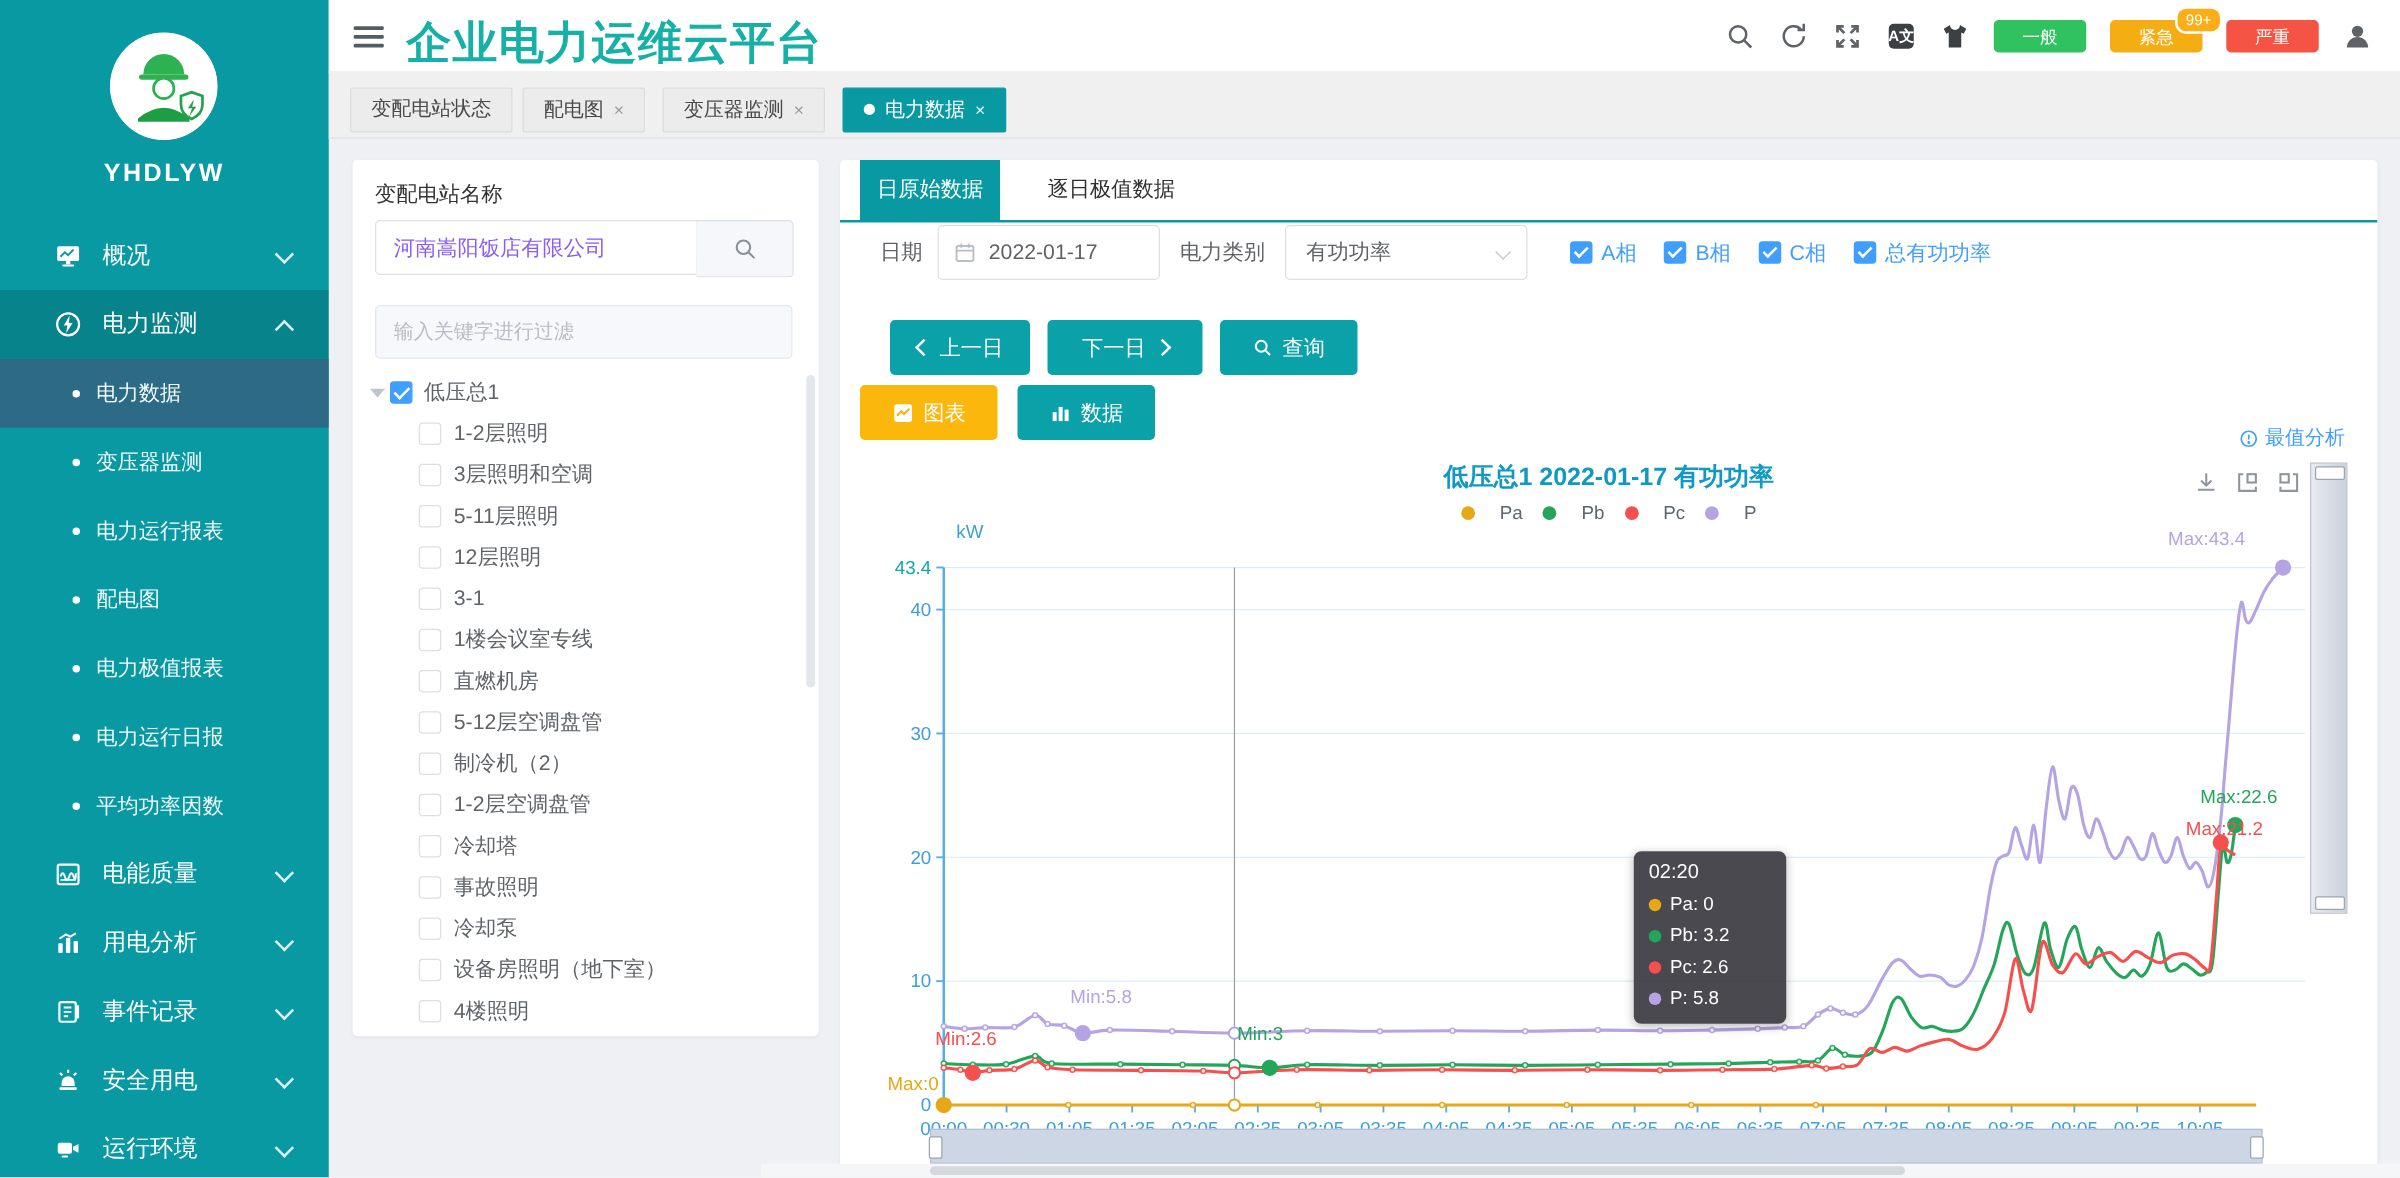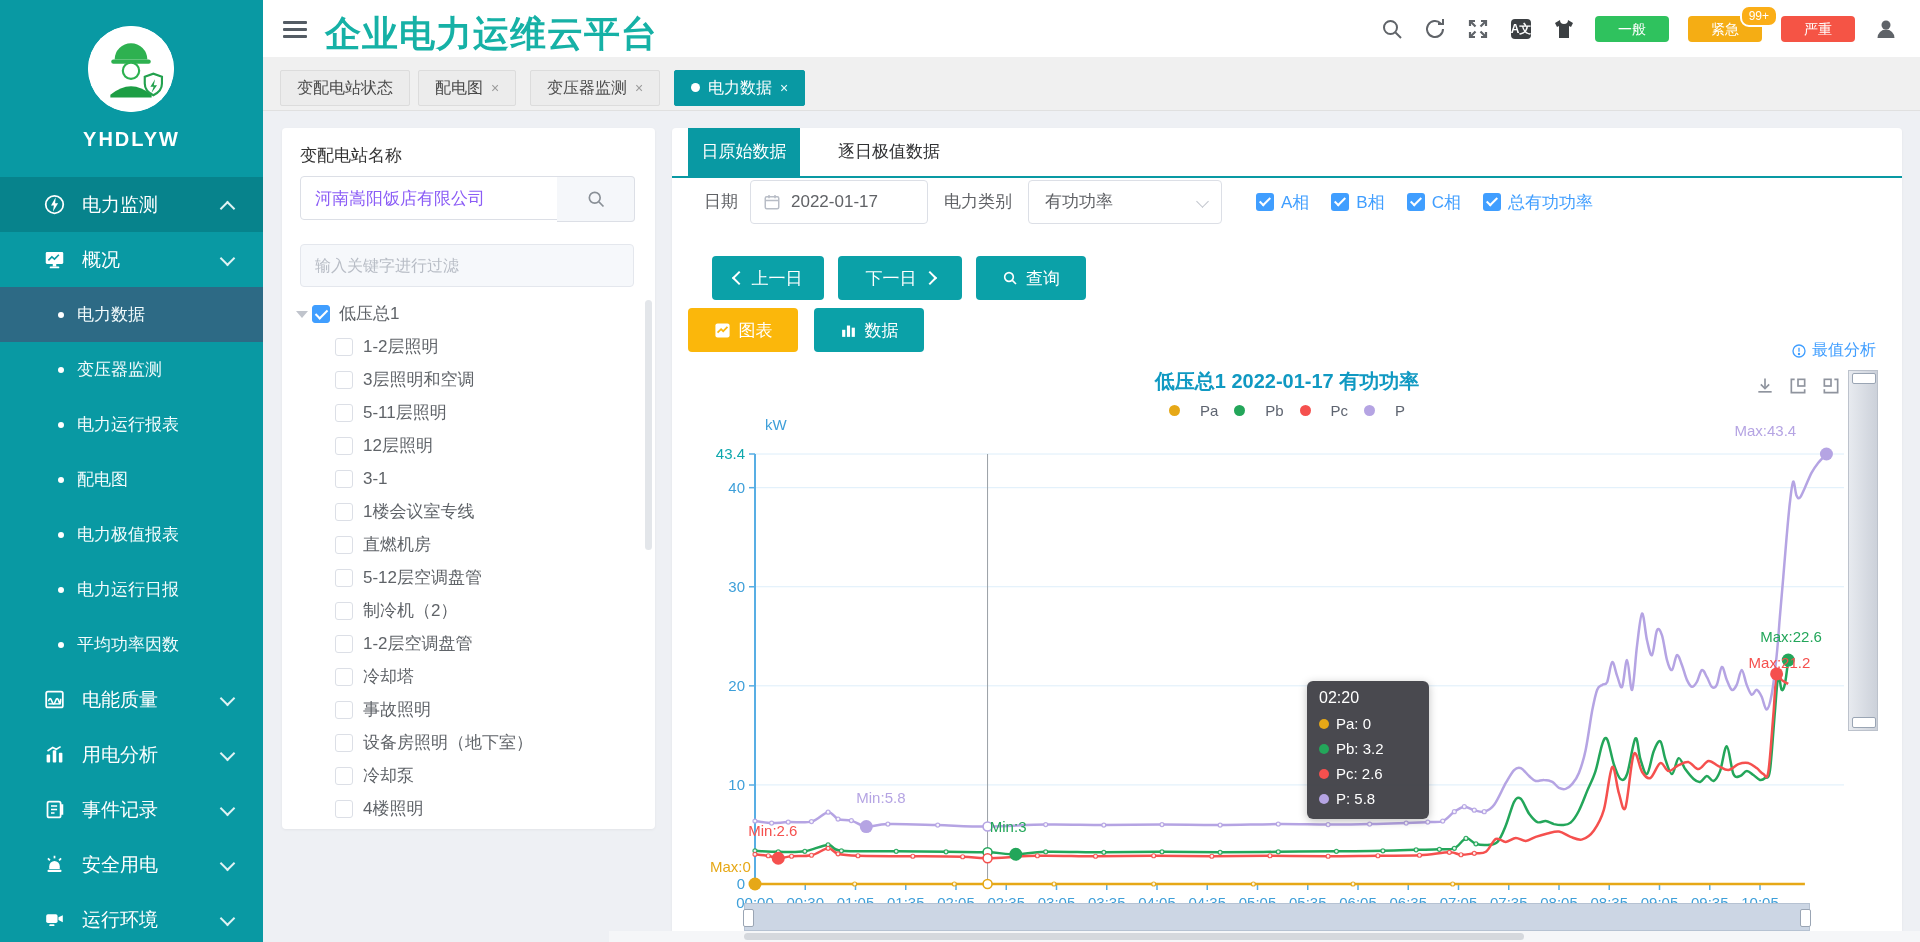--- a/index.html
+++ b/index.html
@@ -117,41 +117,41 @@
         <rect x="27" y="39" width="46" height="5" rx="2.5" fill="#2eb150"></rect>
         <path d="M31 39 a19 19 0 0 1 38 0 z" fill="#2eb150"></path>
         <circle cx="50" cy="52" r="9.5" fill="#fff" stroke="#2eb150" stroke-width="2.5"></circle>
         <path d="M26 80 q24 -20 48 0 v3 H26 z" fill="#1d9e44"></path>
         <path d="M66 59 l10 -3.5 10 3.5 v8 q0 9 -10 13.5 q-10 -4.5 -10 -13.5 z" fill="#fff" stroke="#23a14e" stroke-width="2.5"></path>
         <path d="M78 62 l-5.5 8.5h3.8l-2.5 7.5 6.5 -9h-3.8z" fill="#23a14e"></path>
       </svg>
     </div>
     <div class="logo-text">YHDLYW</div>
     <nav class="side-menu" id="side-menu">
-        <div class="side-group expanded">
-          <span class="s-icon">
-            <svg viewBox="0 0 24 24">
-              <circle cx="12" cy="12" r="10" fill="none" stroke="#fff" stroke-width="2"></circle>
-              <path d="M13.4 3.8 8 13h3.3l-1.1 7.2 5.9-9.5h-3.4z" fill="#fff"></path>
-            </svg>
-          </span>
-          <span class="s-label">电力监测</span>
-          <span class="chev up"></span>
-        </div>
         <div class="side-group">
           <span class="s-icon">
             <svg viewBox="0 0 24 24" fill="#fff">
               <rect x="2" y="3.5" width="20" height="13.5" rx="1.5"></rect>
               <rect x="10" y="17" width="4" height="3"></rect>
               <rect x="6.5" y="20" width="11" height="2" rx="1"></rect>
               <polyline points="5,13 9,9 12,11.5 17,6.5" fill="none" stroke="#0999A3" stroke-width="1.8"></polyline>
             </svg>
           </span>
           <span class="s-label">概况</span>
           <span class="chev down"></span>
+        </div>
+        <div class="side-group expanded">
+          <span class="s-icon">
+            <svg viewBox="0 0 24 24">
+              <circle cx="12" cy="12" r="10" fill="none" stroke="#fff" stroke-width="2"></circle>
+              <path d="M13.4 3.8 8 13h3.3l-1.1 7.2 5.9-9.5h-3.4z" fill="#fff"></path>
+            </svg>
+          </span>
+          <span class="s-label">电力监测</span>
+          <span class="chev up"></span>
         </div>
         <div class="side-sub-item active">
           <span class="bullet"></span>
           <span class="t">电力数据</span>
         </div>
         <div class="side-sub-item">
           <span class="bullet"></span>
           <span class="t">变压器监测</span>
         </div>
         <div class="side-sub-item">
@@ -352,25 +352,25 @@
         <div class="tree-row">
           <span class="cbox" style="left:53px"></span>
           <span style="position:absolute;left:81px">冷却塔</span>
         </div>
         <div class="tree-row">
           <span class="cbox" style="left:53px"></span>
           <span style="position:absolute;left:81px">事故照明</span>
         </div>
         <div class="tree-row">
           <span class="cbox" style="left:53px"></span>
+          <span style="position:absolute;left:81px">冷却泵</span>
+        </div>
+        <div class="tree-row">
+          <span class="cbox" style="left:53px"></span>
           <span style="position:absolute;left:81px">设备房照明（地下室）</span>
-        </div>
-        <div class="tree-row">
-          <span class="cbox" style="left:53px"></span>
-          <span style="position:absolute;left:81px">冷却泵</span>
         </div>
         <div class="tree-row">
           <span class="cbox" style="left:53px"></span>
           <span style="position:absolute;left:81px">4楼照明</span>
         </div>
         <div class="tree-row">
           <span class="caret col"></span>
           <span class="cbox" style="left:30px"></span>
           <span style="position:absolute;left:57px">低压总2</span>
         </div>

